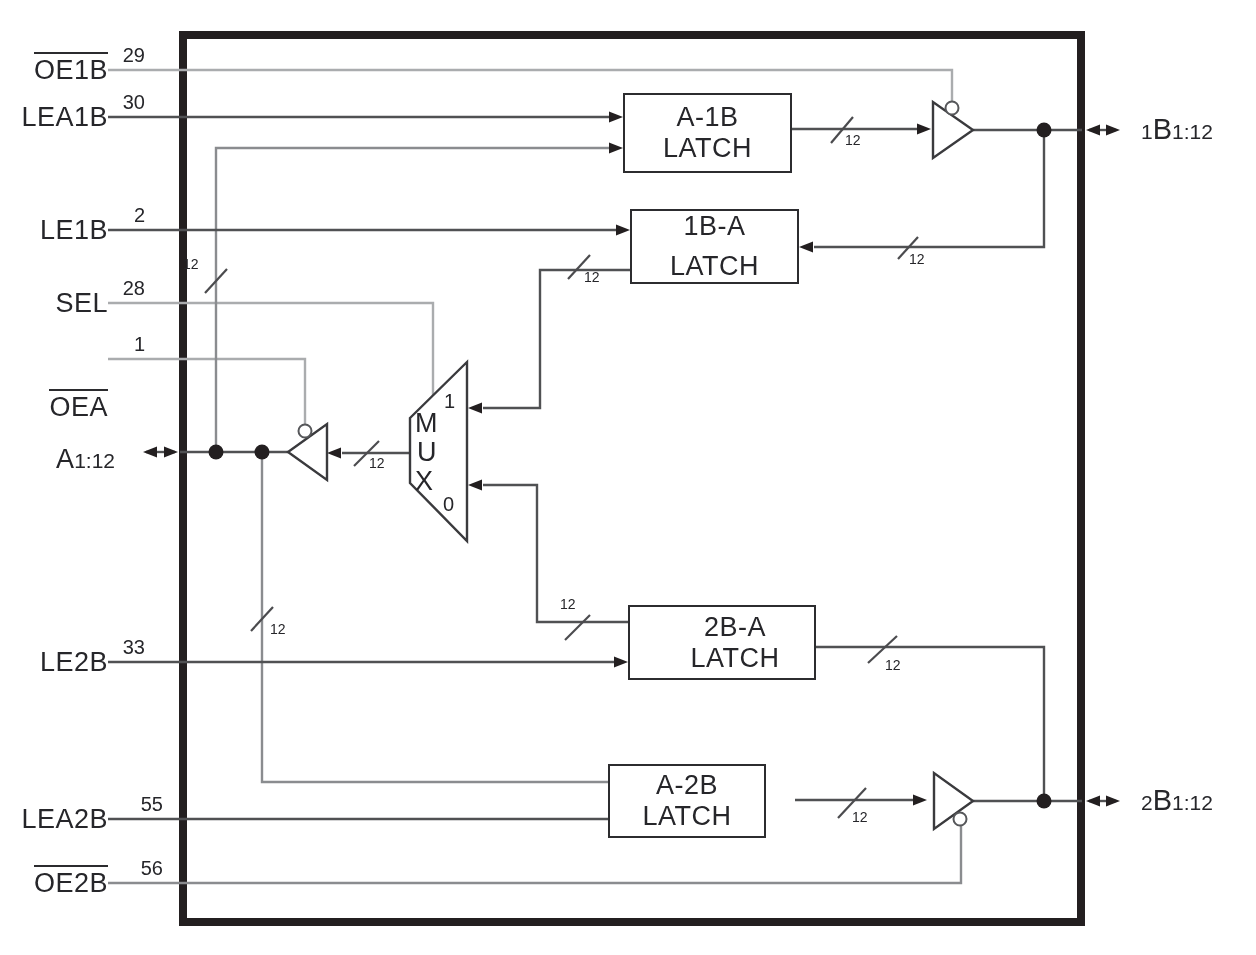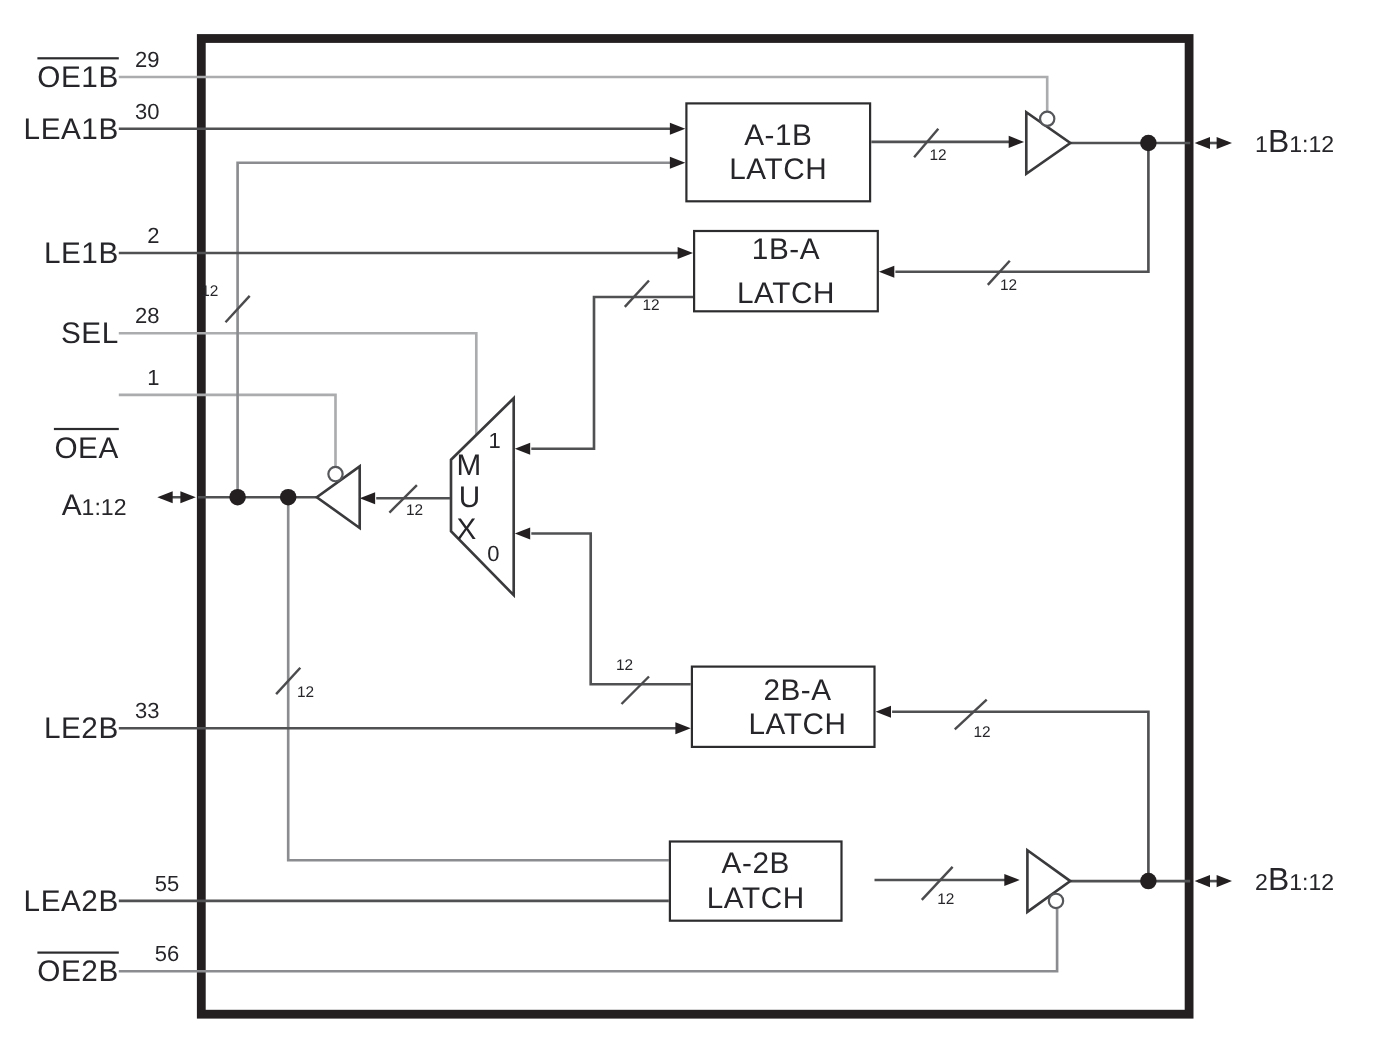--- a/index.html
+++ b/index.html
@@ -132,29 +132,29 @@
 
   <div class="txt pin-num" style="top:45px;">29</div>
   <div class="txt pin-num" style="top:92px;">30</div>
   <div class="txt pin-num" style="top:205px;">2</div>
   <div class="txt pin-num" style="top:278px;">28</div>
   <div class="txt pin-num" style="top:334px;">1</div>
   <div class="txt pin-num" style="top:637px;">33</div>
   <div class="txt pin-num far" style="top:794px;">55</div>
   <div class="txt pin-num far" style="top:858px;">56</div>
 
-  <div class="latch" style="left:623px;top:93px;width:169px;height:91px;">
+  <div class="latch" style="left:623px;top:93px;width:169px;height:80px;">
     <span>A-1B</span>
     <span>LATCH</span>
   </div>
   <div class="latch" style="left:630px;top:209px;width:169px;height:75px;justify-content:space-between;">
     <span>1B-A</span>
     <span>LATCH</span>
   </div>
-  <div class="latch" style="left:628px;top:605px;width:168px;height:75px;padding-left:26px;">
+  <div class="latch" style="left:628px;top:605px;width:188px;height:75px;padding-left:26px;">
     <span>2B-A</span>
     <span>LATCH</span>
   </div>
   <div class="latch" style="left:608px;top:764px;width:158px;height:74px;">
     <span>A-2B</span>
     <span>LATCH</span>
   </div>
 
   <div class="txt muxch" style="left:415px;top:410px;">M</div>
   <div class="txt muxch" style="left:417px;top:439px;">U</div>

